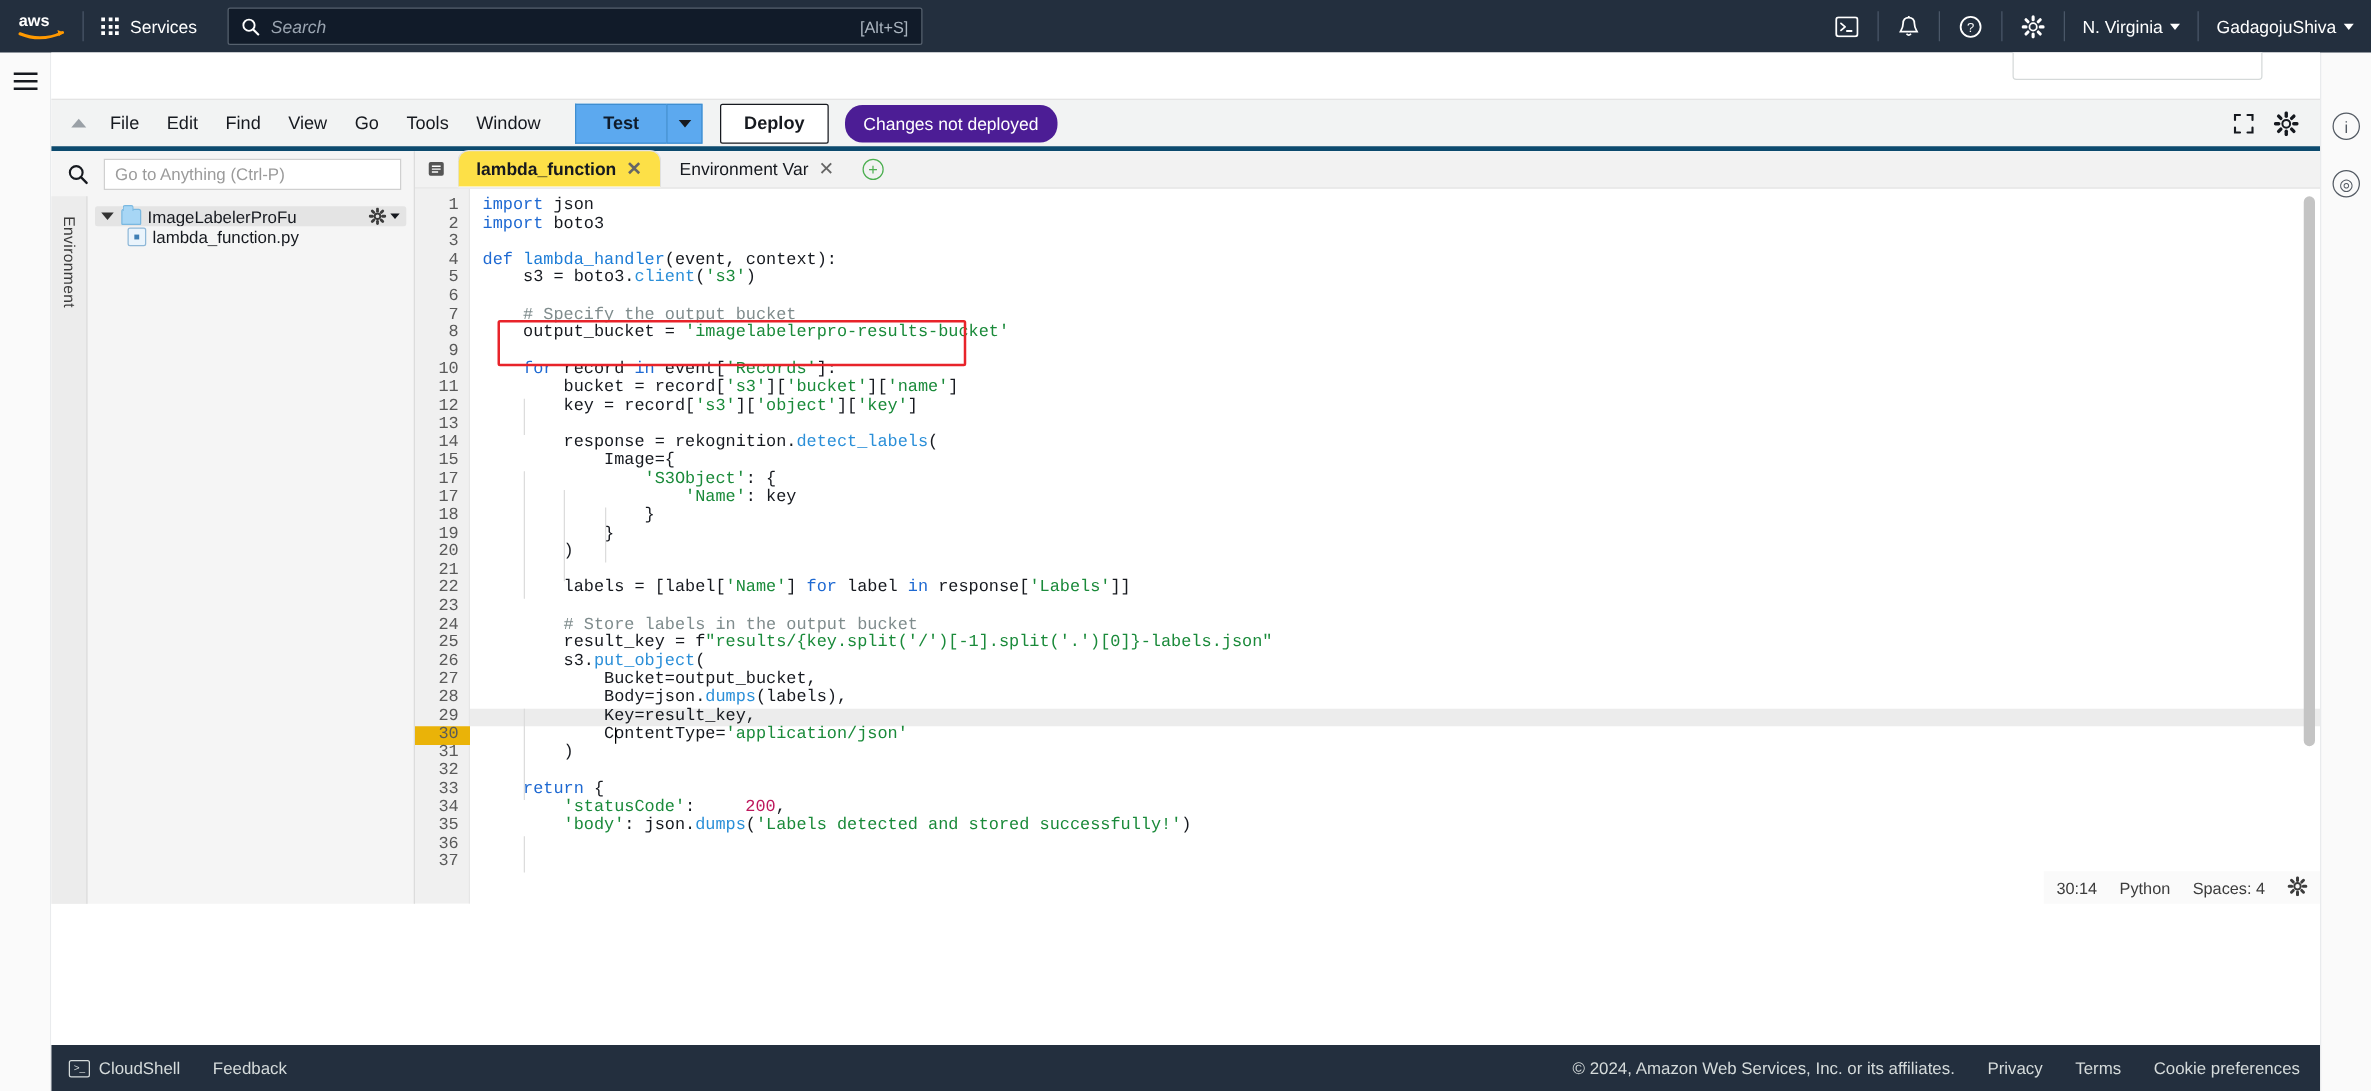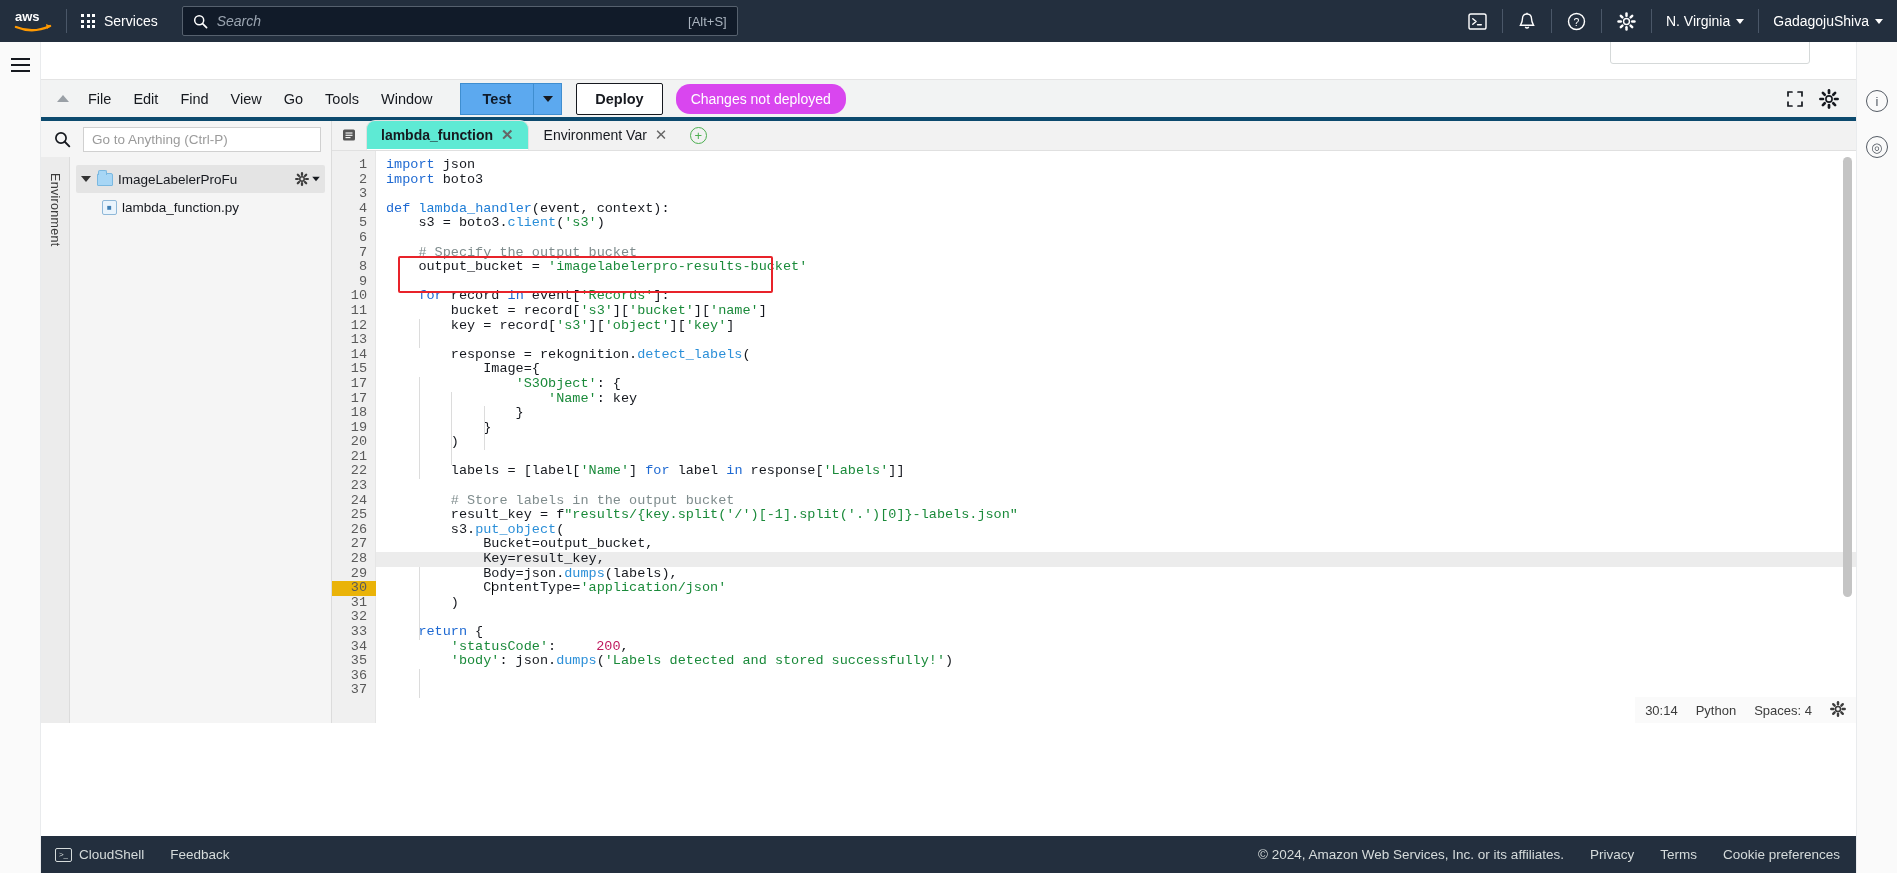--- a/index.html
+++ b/index.html
@@ -56,60 +56,60 @@
   .tri-up { width: 0; height: 0; border-left: 6px solid transparent; border-right: 6px solid transparent; border-bottom: 7px solid #9aa0a6; }
   .menu-item { padding: 5px 11px; font-size: 14.5px; color: #16191f; cursor: pointer; }
   #test-group { display: flex; margin-left: 16px; }
   #test-btn { background: #5ca9ef; color: #0f1b2a; font-weight: bold; font-size: 14.5px;
               padding: 7px 22px; border: 1px solid #3f8ed0; border-right: 0; cursor: pointer; }
   #test-caret { background: #5ca9ef; border: 1px solid #3f8ed0; width: 29px;
                 display: flex; align-items: center; justify-content: center; cursor: pointer; }
   .caret-dk { border-left: 5px solid transparent; border-right: 5px solid transparent; border-top: 6px solid #16191f; }
   #deploy-btn { margin-left: 14px; background: #fff; border: 1px solid #16191f; border-radius: 2px;
                 font-weight: bold; font-size: 14.5px; padding: 7px 18px; cursor: pointer; color: #16191f; }
-  #changes-badge { margin-left: 13px; background: #d946ef; color: #fff; font-size: 14px;
+  #changes-badge { margin-left: 13px; background: #4c1d95; color: #fff; font-size: 14px;
                    padding: 7px 15px; border-radius: 14px; }
 
   
   #menu-right { margin-left: auto; display: flex; align-items: center; gap: 4px; padding-right: 12px; }
   .tb-ico { width: 30px; height: 30px; display: flex; align-items: center; justify-content: center; cursor: pointer; color: #16191f; }
 
   #ide-main { display: flex; height: calc(100% - 41px); background: #fff; }
 
   
   #explorer { width: 291px; background: #f5f5f5; border-right: 1px solid #dcdcdc; display: flex; flex-direction: column; }
   #explorer-top { height: 36px; display: flex; align-items: center; gap: 6px; padding: 0 10px 0 6px; }
   #mag { width: 30px; display: flex; align-items: center; justify-content: center; color: #16191f; }
   #goto-input { flex: 1; height: 25px; border: 1px solid #d0d0d0; background: #fff; font-size: 13.5px;
                 color: #8a8a8a; padding: 0 8px; outline: none; font-family: "Liberation Sans", sans-serif; }
   #goto-input::placeholder { color: #9b9b9b; }
   #explorer-body { flex: 1; display: flex; }
   #env-tab { width: 29px; background: #ececec; border-right: 1px solid #dcdcdc;
              display: flex; align-items: flex-start; justify-content: center; padding-top: 16px; }
   #env-tab span { writing-mode: vertical-rl; font-size: 12.5px; color: #3c3c3c; letter-spacing: .3px; }
   #tree { flex: 1; padding: 8px 6px; }
-  .tree-row { display: flex; align-items: center; height: 28px; gap: 5px; padding: 0 4px; border-radius: 2px; cursor: pointer; font-size: 13.5px; color: #16191f; }
+  .tree-row { display: flex; align-items: center; height: 16px; gap: 5px; padding: 0 4px; border-radius: 2px; cursor: pointer; font-size: 13.5px; color: #16191f; }
   .tree-row.sel { background: #e4e4e4; }
   .tw { width: 12px; display: flex; justify-content: center; }
   .tri-dn { width: 0; height: 0; border-left: 5px solid transparent; border-right: 5px solid transparent; border-top: 6px solid #333; }
   .folder-ico { width: 16px; height: 13px; background: #a7d6f5; border: 1px solid #7ab8e0; border-radius: 2px 2px 1px 1px; position: relative; }
   .folder-ico:before { content:""; position: absolute; top: -4px; left: 0; width: 7px; height: 4px; background: #a7d6f5; border: 1px solid #7ab8e0; border-bottom: 0; border-radius: 2px 2px 0 0; }
   .tree-name { flex: 1; overflow: hidden; white-space: nowrap; }
   .gear-s { margin-left: auto; display: flex; align-items: center; gap: 2px; color: #3c3c3c; }
   .file-ico { width: 15px; height: 15px; border: 1px solid #8fb8d8; border-radius: 2px; background: #eaf4fc;
               display: flex; align-items: center; justify-content: center; font-size: 8px; color: #3f7fb5; }
 
   
   #editor { flex: 1; display: flex; flex-direction: column; min-width: 0; background: #fff; }
   #tabbar { height: 30px; background: #f2f2f2; display: flex; align-items: flex-end; border-bottom: 1px solid #e0e0e0; }
   #tab-menu-ico { width: 34px; height: 30px; display: flex; align-items: center; justify-content: center; cursor: pointer; }
   .etab { height: 30px; display: flex; align-items: center; gap: 8px; padding: 0 14px;
           font-size: 14px; color: #16191f; border-radius: 9px 9px 0 0; cursor: pointer;
           border: 1px solid transparent; max-width: 180px; }
-  .etab.active { background: #5eead4; font-weight: bold; border-color: #e0e0e0; border-bottom-color: #fff; }
+  .etab.active { background: #fde047; font-weight: bold; border-color: #e0e0e0; border-bottom-color: #fff; }
   .etab .tname { overflow: hidden; white-space: nowrap; text-overflow: clip; }
   .etab .x { color: #666; font-size: 15px; }
   #tab-add { width: 32px; height: 30px; display: flex; align-items: center; justify-content: center; cursor: pointer; }
   .plus-circ { width: 17px; height: 17px; border: 1.4px solid #4caf50; border-radius: 50%;
                color: #4caf50; font-size: 13px; display: flex; align-items: center; justify-content: center; line-height: 1; }
 
   #code-area { flex: 1; display: flex; position: relative; overflow: hidden; background: #fff;
                font-family: "Liberation Mono", monospace; font-size: 13.5px; }
   #gutter { width: 44px; background: #f0f0f0; text-align: right; padding: 7px 8px 0 0;
             color: #5a5a5a; border-right: 1px solid #e6e6e6; user-select: none; }
@@ -427,22 +427,22 @@
                   <div class="cl"><span>                }</span></div>
                   <div class="cl"><span>            }</span></div>
                   <div class="cl"><span>        )</span></div>
                   <div class="cl">&nbsp;</div>
                   <div class="cl"><span>        labels = [label[</span><span class="str">'Name'</span><span>] </span><span class="kw">for</span><span> label </span><span class="kw">in</span><span> response[</span><span class="str">'Labels'</span><span>]]</span></div>
                   <div class="cl">&nbsp;</div>
                   <div class="cl"><span>        </span><span class="cm"># Store labels in the output bucket</span></div>
                   <div class="cl"><span>        result_key = f</span><span class="str">"results/{key.split('/')[-1].split('.')[0]}-labels.json"</span></div>
                   <div class="cl"><span>        s3.</span><span class="mt">put_object</span><span>(</span></div>
                   <div class="cl"><span>            Bucket=output_bucket,</span></div>
+                  <div class="cl"><span>            Body=json.</span><span class="mt">dumps</span><span>(labels),</span></div>
                   <div class="cl cur"><span>            Key=result_key,</span></div>
-                  <div class="cl"><span>            Body=json.</span><span class="mt">dumps</span><span>(labels),</span></div>
                   <div class="cl"><span>            ContentType=</span><span class="str">'application/json'</span></div>
                   <div class="cl"><span>        )</span></div>
                   <div class="cl">&nbsp;</div>
                   <div class="cl"><span>    </span><span class="kw">return</span><span> {</span></div>
                   <div class="cl"><span>        </span><span class="str">'statusCode'</span><span>: </span><span class="num">200</span><span>,</span></div>
                   <div class="cl"><span>        </span><span class="str">'body'</span><span>: json.</span><span class="mt">dumps</span><span>(</span><span class="str">'Labels detected and stored successfully!'</span><span>)</span></div>
                 </div>
               <div id="redbox" style="top: 105.2px; left: 22px; width: 375px; height: 37.2px; border-color: rgb(232, 35, 42);"></div>
               <div id="caret" style="top: 431.4px; left: 115.69px; height: 12.6px;"></div>
             <div style="position: absolute; inset: 0px; pointer-events: none;">

